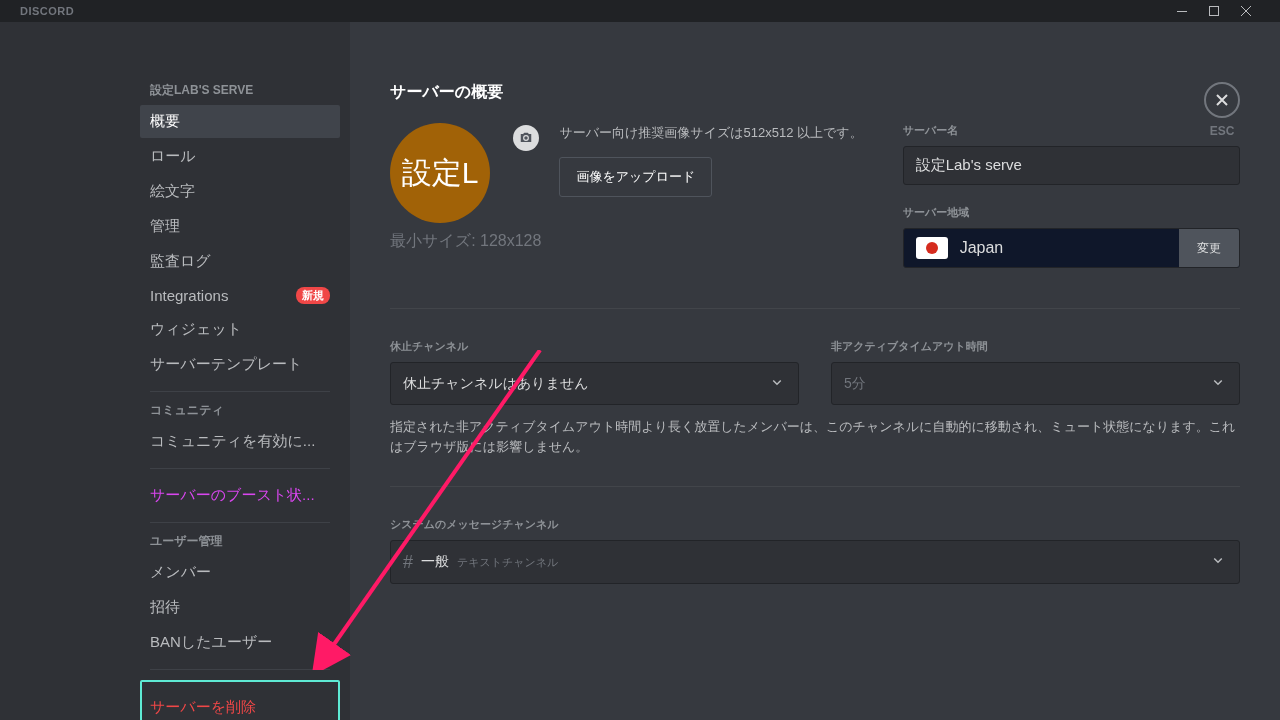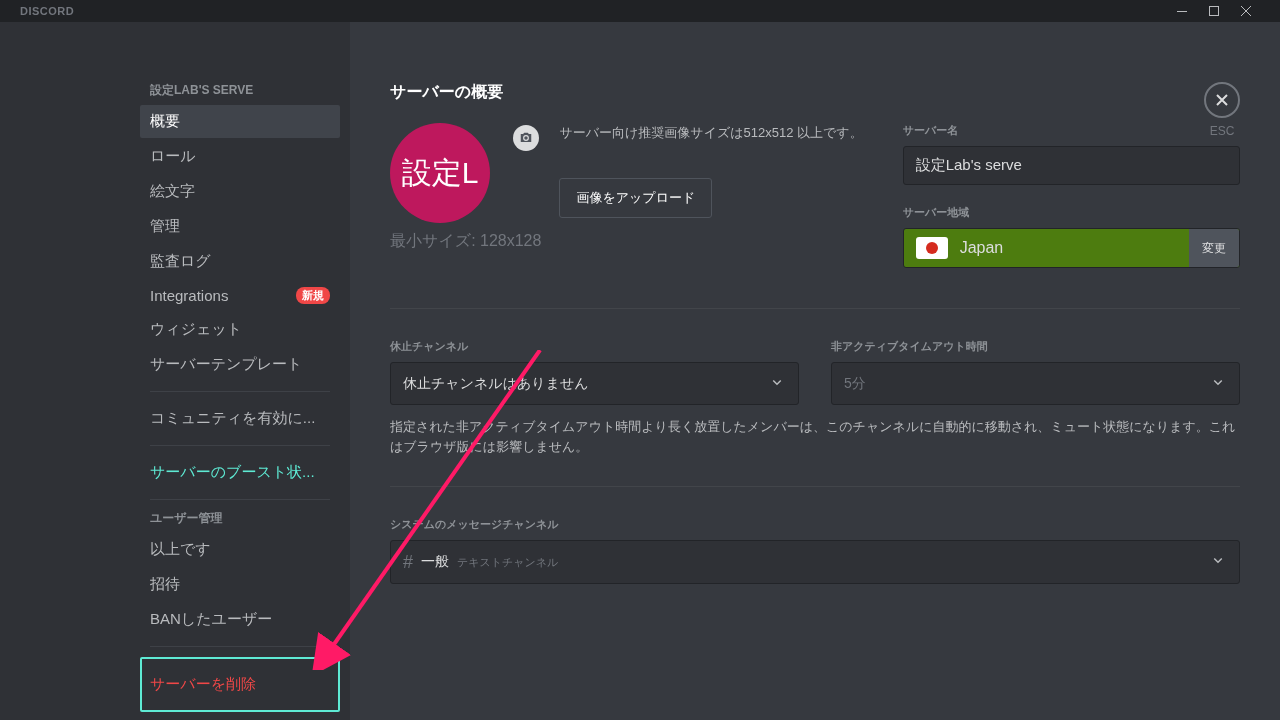--- a/index.html
+++ b/index.html
@@ -10,52 +10,52 @@
 .titlebar-right { display: flex; gap: 4px; }
 .win-btn { width: 28px; height: 22px; display: flex; align-items: center; justify-content: center; color: #b9bbbe; font-size: 14px; cursor: pointer; }
 
 .container { display: flex; height: calc(100% - 22px); }
 
 .sidebar { width: 350px; background: #2f3136; padding: 60px 10px 20px 10px; display: flex; flex-direction: column; align-items: flex-end; }
 .sidebar-inner { width: 200px; }
 .sidebar-header { font-size: 12px; font-weight: 700; color: #8e9297; padding: 0 10px 6px; text-transform: uppercase; }
 .sidebar-item { padding: 7px 10px; font-size: 15px; color: #b9bbbe; border-radius: 2px; cursor: pointer; display: flex; justify-content: space-between; align-items: flex-end; margin-bottom: 2px; }
 .sidebar-item.active { background: #40444b; color: #fff; }
-.sidebar-item.accent { color: #5eead4; }
+.sidebar-item.accent { color: #d946ef; }
 .sidebar-item.danger { color: #f04747; }
 .badge-new { background: #f04747; color: #fff; font-size: 11px; padding: 1px 6px; border-radius: 8px; font-weight: 600; }
 .sidebar-divider { height: 1px; background: #3e4147; margin: 10px 10px; }
 .sidebar-cat { font-size: 12px; font-weight: 700; color: #8e9297; padding: 0 10px 6px; margin-top: 4px; }
 .delete-highlight { border: 2px solid #5eead4; padding: 16px 8px; }
 
 .content { flex: 1; background: #36393f; padding: 60px 40px 20px 40px; position: relative; overflow-y: auto; }
 .close-area { position: absolute; top: 60px; right: 40px; text-align: center; }
 .close-btn { width: 36px; height: 36px; border: 2px solid #72767d; border-radius: 50%; display: flex; align-items: center; justify-content: center; color: #dcddde; cursor: pointer; margin-bottom: 6px; }
-.close-label { font-size: 12px; color: #72767d; font-weight: 400; }
+.close-label { font-size: 12px; color: #72767d; font-weight: 700; }
 
 h2 { font-size: 16px; font-weight: 600; color: #fff; margin-bottom: 20px; }
 
 .top-section { display: flex; gap: 20px; margin-bottom: 40px; }
 .avatar-col { display: flex; gap: 18px; }
 .avatar-box { position: relative; }
-.avatar { width: 100px; height: 100px; border-radius: 50%; background: #be185d; display: flex; align-items: center; justify-content: center; font-size: 30px; color: #fff; font-weight: 500; }
+.avatar { width: 100px; height: 100px; border-radius: 50%; background: #a16207; display: flex; align-items: center; justify-content: center; font-size: 30px; color: #fff; font-weight: 500; }
 .avatar-upload-icon { position: absolute; top: 2px; right: 2px; width: 26px; height: 26px; background: #dcddde; border-radius: 50%; display: flex; align-items: center; justify-content: center; color: #4f545c; }
 .avatar-hint { font-size: 16px; color: #72767d; margin-top: 8px; text-align: center; }
-.upload-col { display: flex; flex-direction: column; justify-content: flex-start; gap: 21px; }
+.upload-col { display: flex; flex-direction: column; justify-content: flex-start; }
 .upload-desc { font-size: 13px; color: #b9bbbe; margin-bottom: 14px; line-height: 1.5; }
 .upload-btn { border: 1px solid #4f545c; background: transparent; color: #fff; padding: 10px 16px; font-size: 13px; border-radius: 3px; cursor: pointer; width: fit-content; }
 
 .form-col { flex: 1; margin-left: 20px; }
 .form-label { font-size: 11px; color: #8e9297; font-weight: 700; margin-bottom: 8px; text-transform: uppercase; }
 .input-text { width: 100%; background: #2f3136; border: 1px solid #222428; color: #dcddde; padding: 10px 12px; font-size: 15px; border-radius: 3px; margin-bottom: 20px; }
-.region-row { display: flex; background: #4d7c0f; border: 1px solid #222428; border-radius: 3px; overflow: hidden; }
+.region-row { display: flex; background: #0f172a; border: 1px solid #222428; border-radius: 3px; overflow: hidden; }
 .region-main { flex: 1; display: flex; align-items: center; padding: 8px 12px; gap: 12px; }
 .flag { width: 32px; height: 22px; background: #fff; border-radius: 3px; display: flex; align-items: center; justify-content: center; }
 .flag-dot { width: 12px; height: 12px; background: #d52b1e; border-radius: 50%; }
-.region-change { background: #4f545c; color: #dcddde; padding: 6px 4px; font-size: 12px; display: flex; align-items: center; justify-content: center; cursor: pointer; writing-mode: horizontal-tb; width: 50px; text-align: center; line-height: 1.2; }
+.region-change { background: #4f545c; color: #dcddde; padding: 6px 4px; font-size: 12px; display: flex; align-items: center; justify-content: center; cursor: pointer; writing-mode: horizontal-tb; width: 60px; text-align: center; line-height: 1.2; }
 
 .divider { height: 1px; background: #42454a; margin: 30px 0; }
 
 .two-col { display: flex; gap: 32px; margin-bottom: 12px; }
 .col { flex: 1; }
 .select-box { background: #2f3136; border: 1px solid #222428; border-radius: 3px; padding: 10px 12px; display: flex; justify-content: space-between; align-items: center; color: #dcddde; font-size: 14px; cursor: pointer; }
 .select-box .placeholder { color: #72767d; }
 .chevron { color: #b9bbbe; }
 .help-text { font-size: 13px; color: #b9bbbe; line-height: 1.5; margin-top: 8px; }
 
@@ -113,31 +113,32 @@
         <span>Integrations</span>
         <span class="badge-new">新規</span>
       </div>
       <div class="sidebar-item">
           <span>ウィジェット</span>
         </div>
       <div class="sidebar-item">
           <span>サーバーテンプレート</span>
         </div>
       <div class="sidebar-divider"></div>
+      <div class="sidebar-cat">コミュニティ</div>
       <div class="sidebar-item">
           <span>コミュニティを有効に...</span>
         </div>
       <div class="sidebar-divider"></div>
       <div class="sidebar-item accent">
           <span>サーバーのブースト状...</span>
         </div>
       <div class="sidebar-divider"></div>
       <div class="sidebar-cat">ユーザー管理</div>
       <div class="sidebar-item">
-          <span>以上です</span>
+          <span>メンバー</span>
         </div>
       <div class="sidebar-item">
           <span>招待</span>
         </div>
       <div class="sidebar-item">
           <span>BANしたユーザー</span>
         </div>
       <div class="sidebar-divider"></div>
       <div class="sidebar-item danger delete-highlight">
           <span>サーバーを削除</span>

